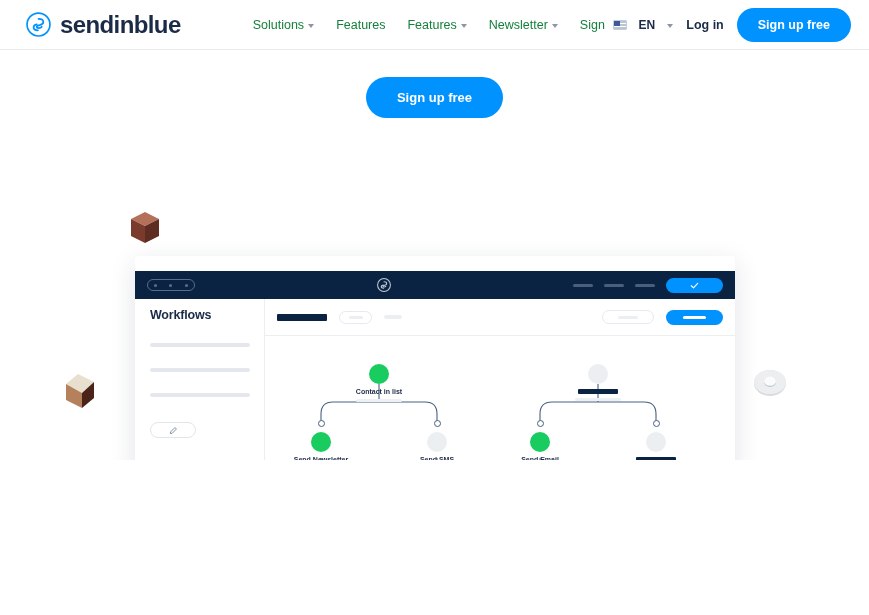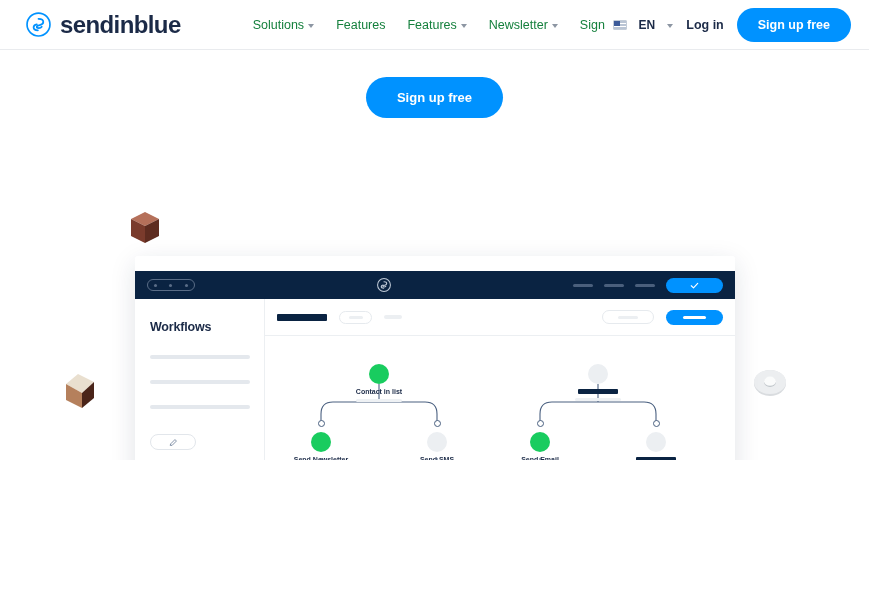--- a/index.html
+++ b/index.html
@@ -109,21 +109,21 @@
   .mock-menu { display: flex; align-items: center; gap: 11px; }
   .menu-bar { width: 20px; height: 3px; border-radius: 2px; background: #4a5f7c; }
   .mock-btn {
     width: 57px; height: 15px; background: #0092ff; border-radius: 9px;
     display: flex; align-items: center; justify-content: center;
   }
   .mock-body { display: flex; height: 316px; }
 
   .mock-side {
     width: 130px; background: #ffffff; border-right: 1px solid #eceff2;
-    padding: 21px 14px 0 15px; flex: 0 0 130px;
+    padding: 9px 14px 0 15px; flex: 0 0 130px;
   }
   .side-title { font-size: 12.5px; font-weight: bold; color: #1b2a47; letter-spacing: -0.2px; }
   .side-line { height: 4px; border-radius: 2px; background: #e4e8ed; margin-top: 21px; }
   .side-pencil {
     margin-top: 25px; width: 46px; height: 16px; border: 1px solid #e2e6eb; border-radius: 9px;
     display: flex; align-items: center; justify-content: center;
   }
 
   .mock-main { flex: 1; position: relative; background: #ffffff; }
   .main-toolbar {

